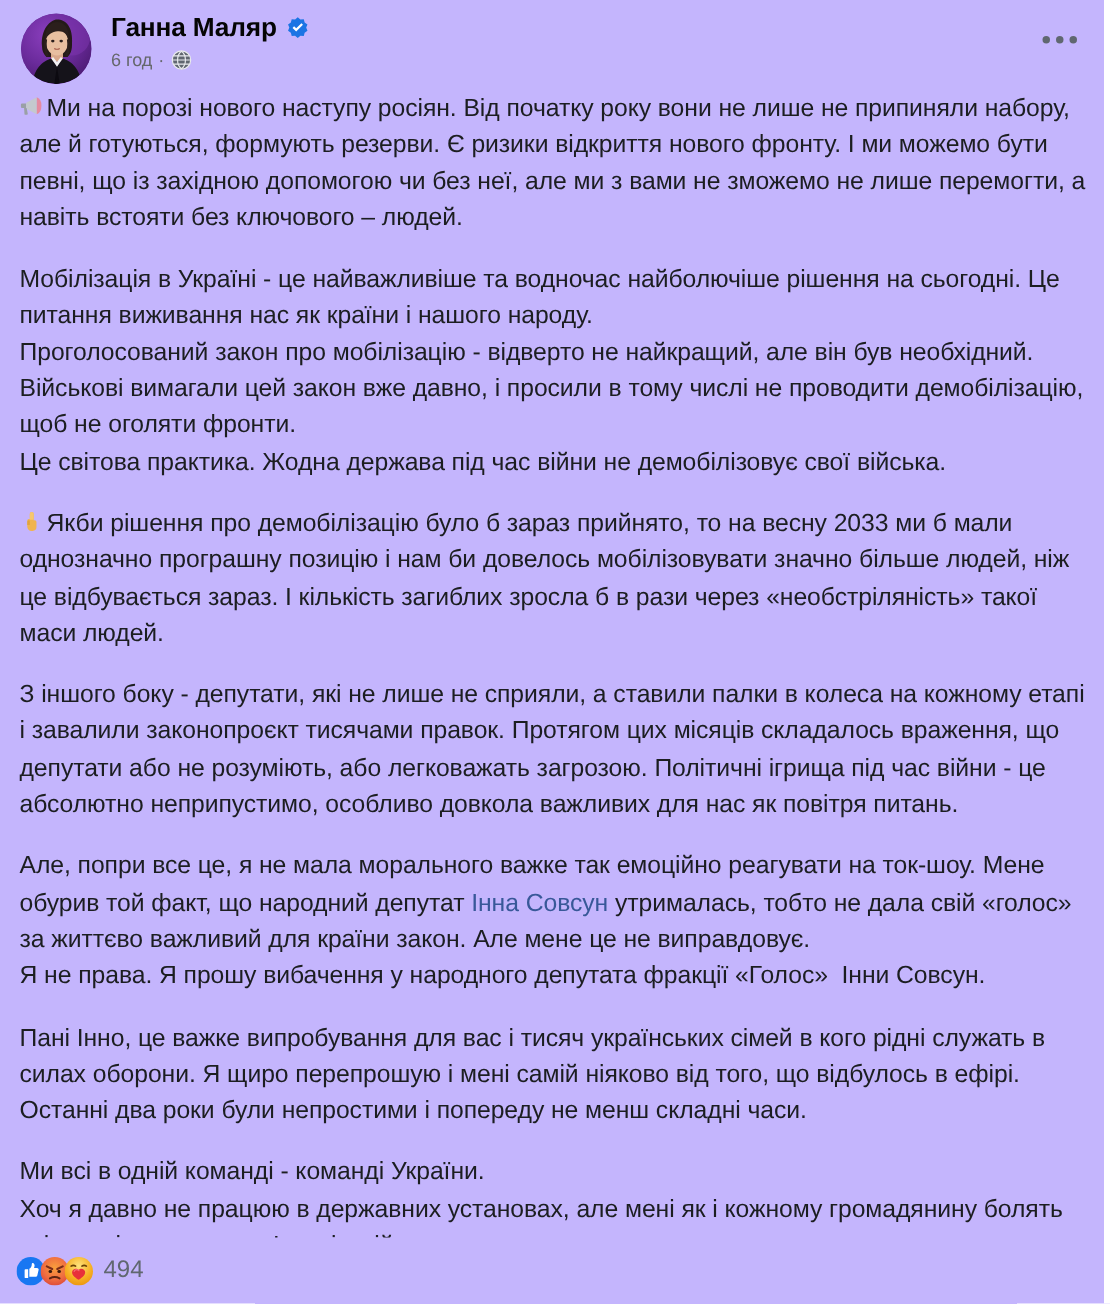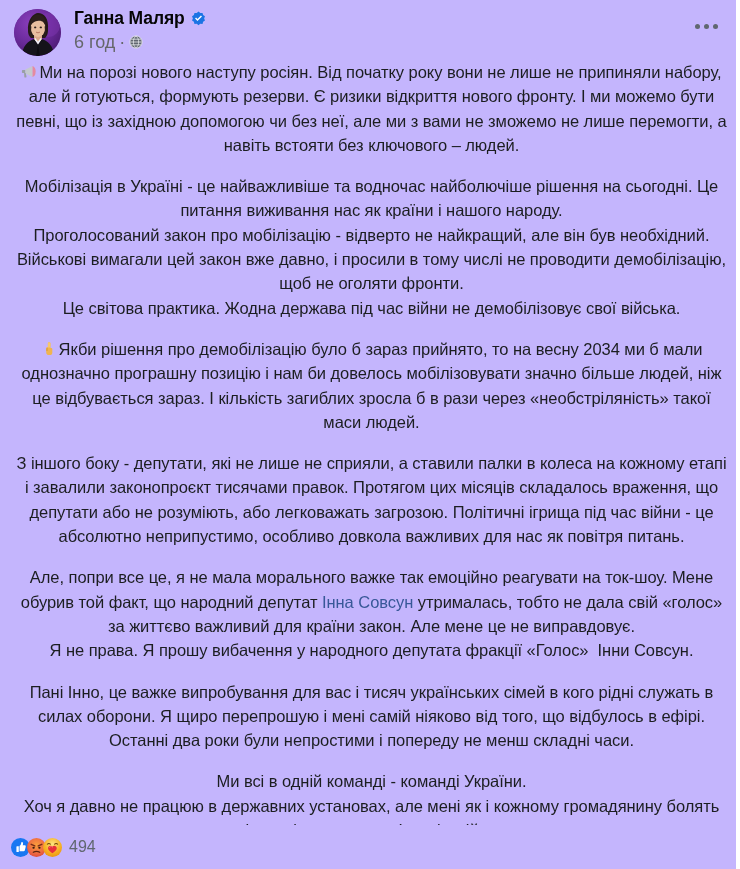--- a/index.html
+++ b/index.html
@@ -72,21 +72,21 @@
     height: 15px;
     display: inline-block;
     flex: 0 0 auto;
   }
   .verified-badge svg { display: block; }
 
   .meta-row {
     display: flex;
     align-items: center;
     margin-top: 5px;
-    font-size: 18px;
+    font-size: 12px;
     color: #65676b;
     line-height: 1;
   }
   .timestamp { white-space: nowrap; }
   .meta-dot {
     margin: 0 4px;
     color: #65676b;
   }
   .globe-icon {
     width: 14px;
@@ -113,21 +113,20 @@
 
   
   .post-body {
     padding: 0 6px 0 13px;
     font-size: 16.5px;
     line-height: 24.3px;
     color: #1c1e21;
     letter-spacing: -0.05px;
     flex: 1 1 auto;
     overflow: hidden;
-    text-align: center;
   }
   .post-body p {
     margin: 0 0 17px 0;
     white-space: pre-wrap;
     word-wrap: break-word;
   }
   .post-body p:last-child { margin-bottom: 0; }
 
   .link {
     color: #385898;
@@ -272,21 +271,21 @@
             <path d="M13.6 3.4 q3.6 1.3 3.6 6.6 q0 5.3 -3.6 6.6 z" fill="#e58aa0"></path>
             <path d="M3.6 11.8 h2 l0.9 4.4 a0.8 0.8 0 0 1 -0.8 0.9 h-1 a0.8 0.8 0 0 1 -0.8 -0.7 z" fill="#9aa0a6"></path>
           </svg></span><span>Ми на порозі нового наступу росіян. Від початку року вони не лише не припиняли набору, але й готуються, формують резерви. Є ризики відкриття нового фронту. І ми можемо бути певні, що із західною допомогою чи без неї, але ми з вами не зможемо не лише перемогти, а навіть встояти без ключового – людей.</span></p>
       <p><span>Мобілізація в Україні - це найважливіше та водночас найболючіше рішення на сьогодні. Це питання виживання нас як країни і нашого народу.
 Проголосований закон про мобілізацію - відверто не найкращий, але він був необхідний. Військові вимагали цей закон вже давно, і просили в тому числі не проводити демобілізацію, щоб не оголяти фронти.
 Це світова практика. Жодна держава під час війни не демобілізовує свої війська.</span></p>
       <p><span class="emo"><svg viewBox="0 0 20 20" xmlns="http://www.w3.org/2000/svg">
             <path d="M8.1 4.2 a1.5 1.5 0 0 1 3 0 v5.1 h0.9 a1.3 1.3 0 0 1 1.3 1.3 v4 a3 3 0 0 1 -3 3 H9.4 a3.3 3.3 0 0 1 -3.3 -3.3 V9.6 a1.3 1.3 0 0 1 2 -1.1 z" fill="#f0b450"></path>
             <path d="M8.1 4.2 a1.5 1.5 0 0 1 3 0 v4.6 h-3 z" fill="#f6c76e"></path>
             <path d="M6.1 10.6 a1.3 1.3 0 0 1 2 -1.1 v3.4 h-2 z" fill="#e0a33f"></path>
-          </svg></span><span>Якби рішення про демобілізацію було б зараз прийнято, то на весну 2034 ми б мали однозначно програшну позицію і нам би довелось мобілізовувати значно більше людей, ніж це відбувається зараз. І кількість загиблих зросла б в рази через «необстріляність» такої маси людей.</span></p>
+          </svg></span><span>Якби рішення про демобілізацію було б зараз прийнято, то на весну 2033 ми б мали однозначно програшну позицію і нам би довелось мобілізовувати значно більше людей, ніж це відбувається зараз. І кількість загиблих зросла б в рази через «необстріляність» такої маси людей.</span></p>
       <p><span>З іншого боку - депутати, які не лише не сприяли, а ставили палки в колеса на кожному етапі і завалили законопроєкт тисячами правок. Протягом цих місяців складалось враження, що депутати або не розуміють, або легковажать загрозою. Політичні ігрища під час війни - це абсолютно неприпустимо, особливо довкола важливих для нас як повітря питань.</span></p>
       <p><span>Але, попри все це, я не мала морального важке так емоційно реагувати на ток-шоу. Мене обурив той факт, що народний депутат </span><span class="link">Інна Совсун</span><span> утрималась, тобто не дала свій «голос» за життєво важливий для країни закон. Але мене це не виправдовує.
 Я не права. Я прошу вибачення у народного депутата фракції «Голос»  Інни Совсун.</span></p>
       <p><span>Пані Інно, це важке випробування для вас і тисяч українських сімей в кого рідні служать в силах оборони. Я щиро перепрошую і мені самій ніяково від того, що відбулось в ефірі. Останні два роки були непростими і попереду не менш складні часи.</span></p>
       <p><span>Ми всі в одній команді - команді України.
 Хоч я давно не працюю в державних установах, але мені як і кожному громадянину болять усі гострі питання, пов’язані з війною.
 Головне тут, що перед лицем московської загрози ми повинні діяти спільно, незалежно від політичних поглядів.</span></p>
     </div>
 
   <div class="post-footer">

